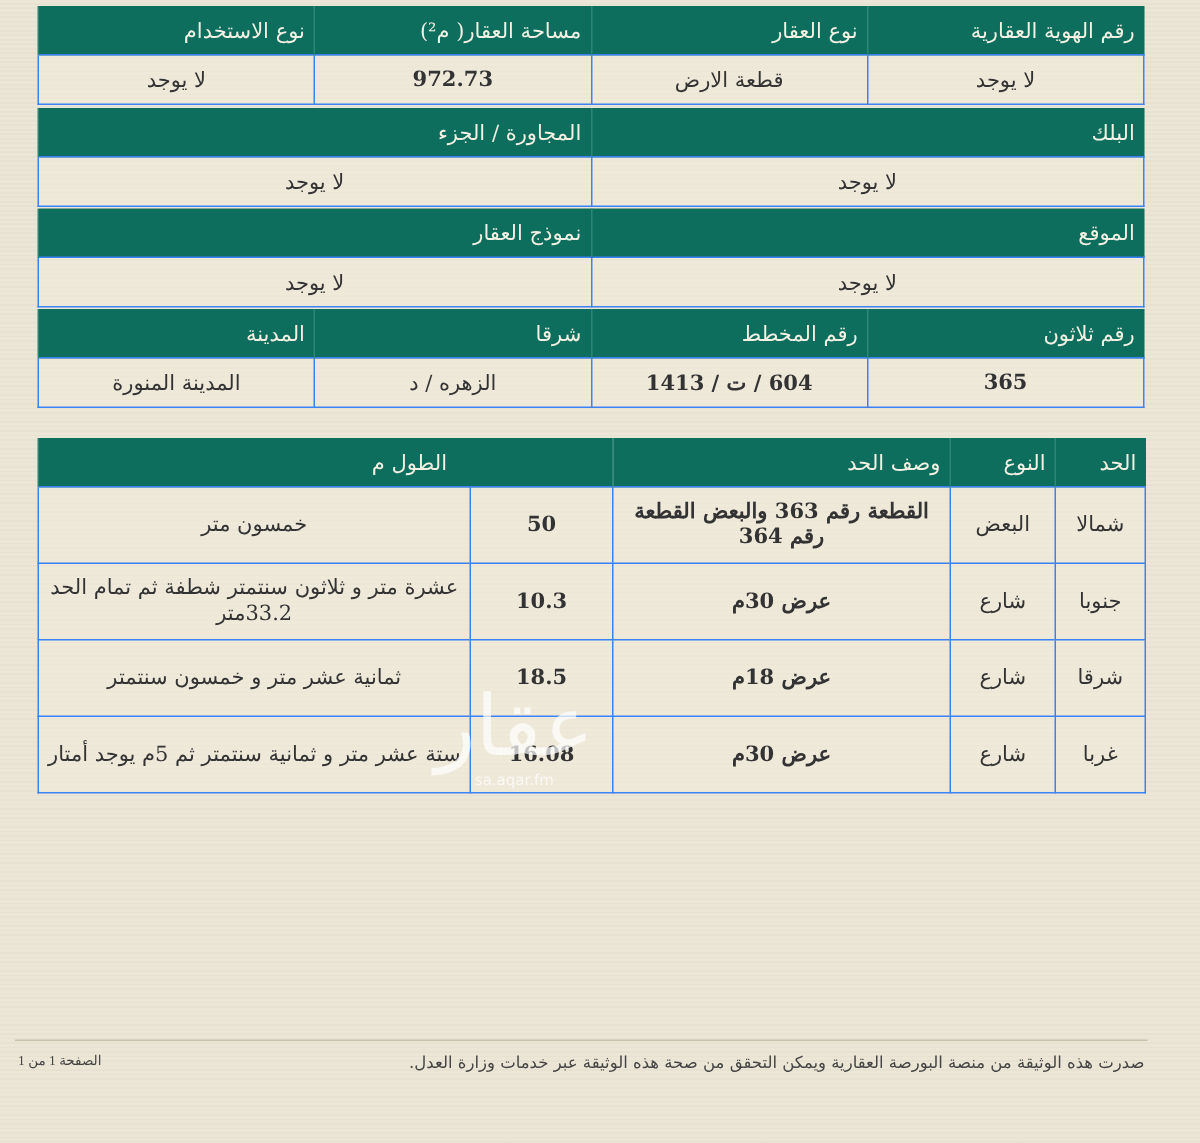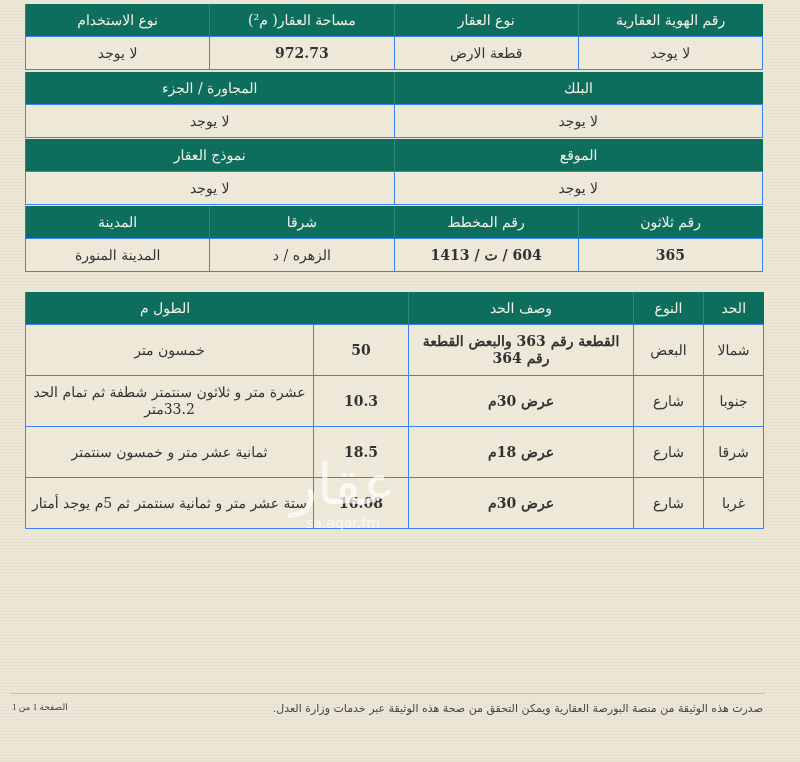--- a/index.html
+++ b/index.html
@@ -19,21 +19,21 @@
       table-layout: fixed;
     }
     .tbl th {
       background: #0d6e5e;
       color: #f3f0e4;
       font-weight: normal;
       font-size: 14px;
       height: 32px;
       padding: 0 6px;
       border-left: 1px solid #2c8576;
-      text-align: center;
+      text-align: right;
     }
     .tbl td {
       background: rgba(241,235,220,0.6);
       font-size: 14px;
       height: 32px;
       text-align: center;
       border: 1px solid #3b82f6;
       padding: 0 6px;
       font-weight: bold;
       color: #333;
@@ -42,21 +42,21 @@
     .bounds td { height: 50px; line-height: 17px; }
     .watermark {
       position: absolute; left: 290px; top: 415px;
       color: rgba(255,255,255,0.7);
       font-family: "DejaVu Sans", sans-serif;
       text-align: center;
       pointer-events: none;
       direction: rtl;
     }
     .watermark .wm-main { font-size: 56px; line-height: 60px; font-weight: normal; margin-top: 40px; }
-    .watermark .wm-sub { font-size: 14px; direction: ltr; }
+    .watermark .wm-sub { font-size: 10px; direction: ltr; }
     .footer-line {
       position: absolute; left: 10px; width: 755px; top: 693px;
       border-top: 1px solid #c9c0ab;
     }
     .footer-note {
       position: absolute; right: 37px; top: 702px;
       font-size: 11px; color: #444;
       font-family: "DejaVu Sans", sans-serif;
     }
     .footer-page {

